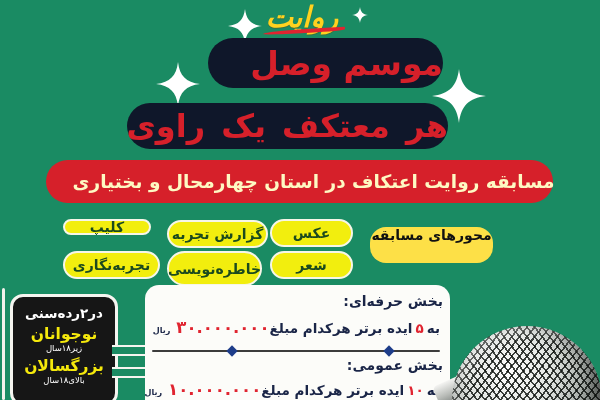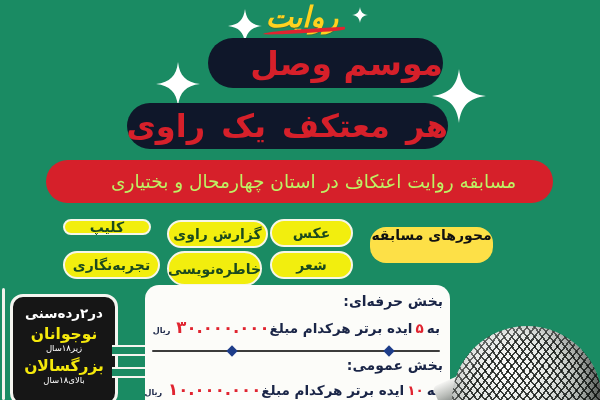--- a/index.html
+++ b/index.html
@@ -31,21 +31,21 @@
   }
   .pill-title{left:208px;top:38px;width:235px;height:50px;}
   .pill-title .txt{color:#d6202a;font-size:33px;font-weight:bold;}
   .pill-subtitle{left:127px;top:103px;width:321px;height:46px;}
   .pill-subtitle .txt{color:#d6202a;font-size:32px;font-weight:bold;word-spacing:5px;}
   .banner{
     left:46px;top:160px;width:507px;height:43px;background:#d6202a;
     border-radius:999px;display:flex;align-items:center;justify-content:center;
     direction:rtl;
   }
-  .banner .txt{color:#bef264;font-size:18.5px;font-weight:normal;white-space:nowrap;margin-left:28px;}
+  .banner .txt{color:#fef9c3;font-size:18.5px;font-weight:bold;white-space:nowrap;margin-left:28px;}
   
   .topic-label{
     left:370px;top:227px;width:123px;height:36px;background:#fde047;
     border-radius:16px;display:flex;align-items:flex-start;justify-content:center;direction:rtl;
   }
   .topic-label .txt{color:#111111;font-size:14px;font-weight:bold;}
   .ypill{
     position:absolute;background:#f2ee0e;border:2px solid #f6f6e8;border-radius:999px;
     display:flex;align-items:center;justify-content:center;direction:rtl;box-sizing:border-box;
   }
@@ -139,21 +139,21 @@
     <span class="txt">مسابقه روایت اعتکاف در استان چهارمحال و بختیاری</span>
   </div>
 
   <div class="abs topic-label">
     <span class="txt">محورهای مسابقه</span>
   </div>
   <div class="ypill" style="left:270px;top:219px;width:83px;height:28px;">
     <span class="txt">عکس</span>
   </div>
   <div class="ypill" style="left:167px;top:220px;width:101px;height:28px;">
-    <span class="txt">گزارش راوی</span>
+    <span class="txt">گزارش تجربه</span>
   </div>
   <div class="ypill" style="left:63px;top:219px;width:88px;height:16px;">
     <span class="txt">کلیپ</span>
   </div>
   <div class="ypill" style="left:270px;top:251px;width:83px;height:28px;">
     <span class="txt">شعر</span>
   </div>
   <div class="ypill" style="left:167px;top:251px;width:95px;height:35px;">
     <span class="txt">خاطره‌نویسی</span>
   </div>

